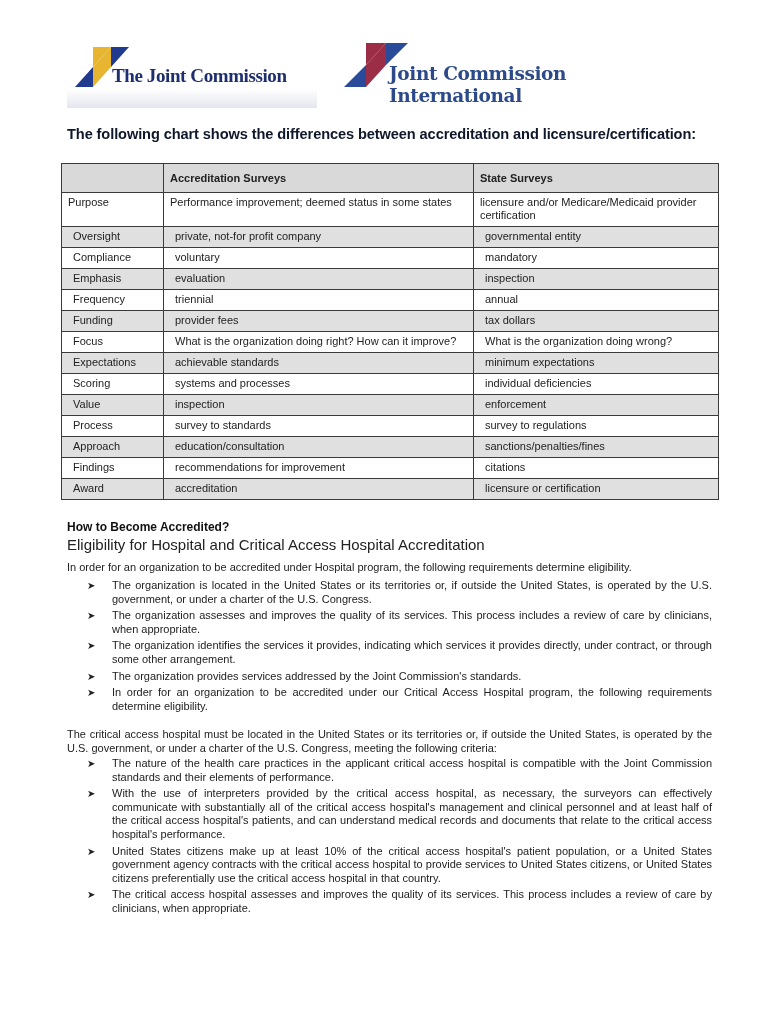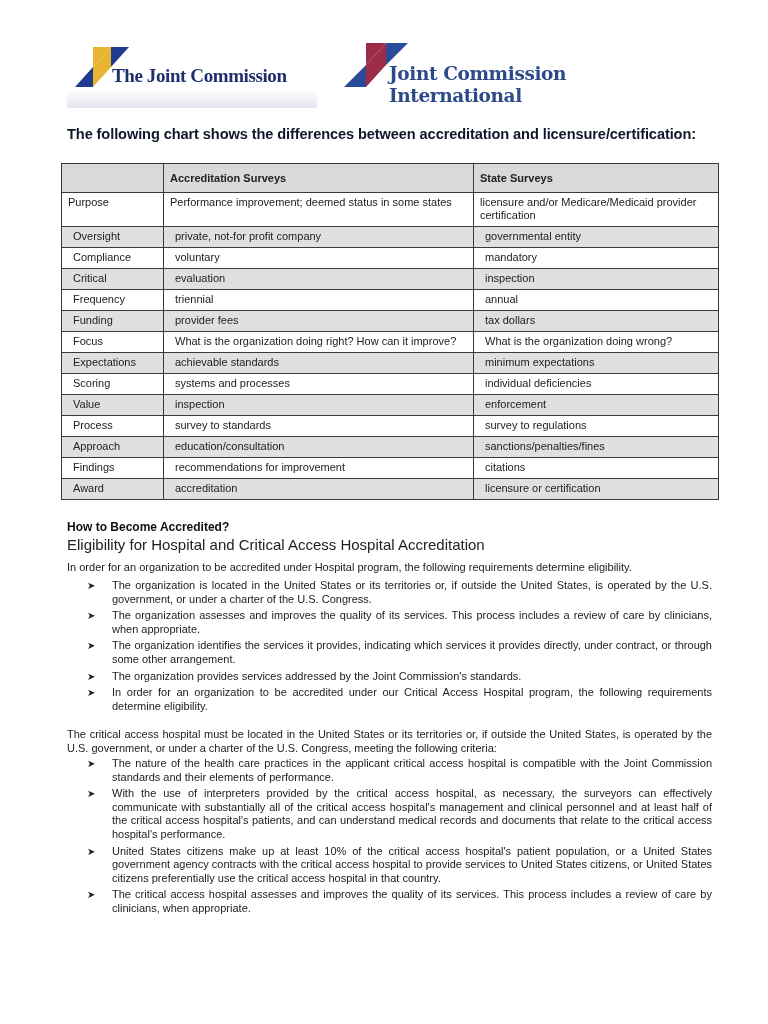--- a/index.html
+++ b/index.html
@@ -73,21 +73,21 @@
     <td class="c0">Oversight</td>
     <td class="c1">private, not-for profit company</td>
     <td>governmental entity</td>
   </tr>
   <tr class="row">
     <td class="c0">Compliance</td>
     <td class="c1">voluntary</td>
     <td>mandatory</td>
   </tr>
   <tr class="row gray">
-    <td class="c0">Critical</td>
+    <td class="c0">Emphasis</td>
     <td class="c1">evaluation</td>
     <td>inspection</td>
   </tr>
   <tr class="row">
     <td class="c0">Frequency</td>
     <td class="c1">triennial</td>
     <td>annual</td>
   </tr>
   <tr class="row gray">
     <td class="c0">Funding</td>

